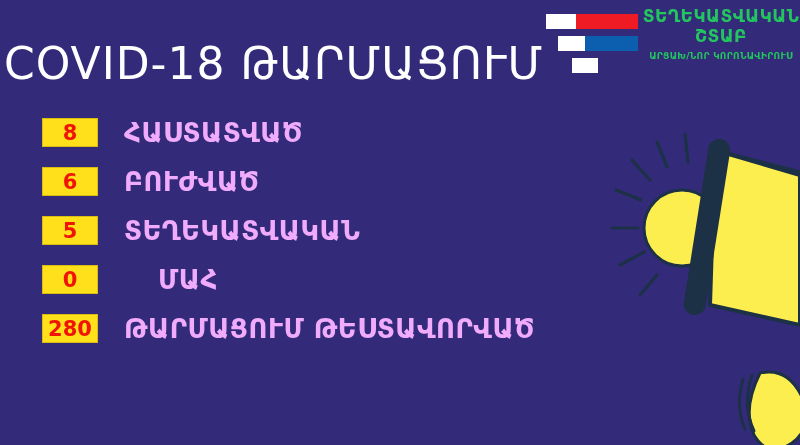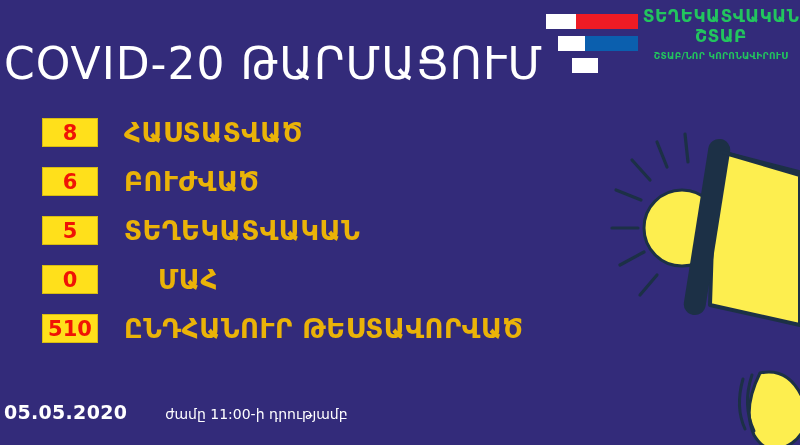--- a/index.html
+++ b/index.html
@@ -114,21 +114,21 @@
     align-items: center;
     justify-content: center;
     color: #f01405;
     font-size: 21px;
     font-weight: 700;
     box-sizing: border-box;
     flex: 0 0 auto;
   }
   .stat-label {
     margin-left: 26px;
-    color: #eab308;
+    color: #f0abfc;
     font-size: 26px;
     font-weight: 700;
     letter-spacing: 0.5px;
     white-space: nowrap;
   }
   .stat-row.death .stat-label { margin-left: 60px; }
 
   
   .footer {
     position: absolute;
@@ -184,53 +184,49 @@
         <div class="color-seg"></div>
       </div>
       <div class="bar bar-orange">
         <div class="white-seg"></div>
         <div class="color-seg"></div>
       </div>
     </div>
     <div class="logo-text">
       <div class="logo-line1">ՏԵՂԵԿԱՏՎԱԿԱՆ</div>
       <div class="logo-line2">ՇՏԱԲ</div>
-      <div class="logo-line3">ՇՏԱԲ/ՆՈՐ ԿՈՐՈՆԱՎԻՐՈՒՍ</div>
+      <div class="logo-line3">ԱՐՑԱԽ/ՆՈՐ ԿՈՐՈՆԱՎԻՐՈՒՍ</div>
     </div>
   </div>
 
-  <div class="title">COVID-20 ԹԱՐՄԱՑՈՒՄ</div>
+  <div class="title">COVID-18 ԹԱՐՄԱՑՈՒՄ</div>
 
   <div class="stats">
     <div class="stat-row">
       <div class="stat-badge">8</div>
       <div class="stat-label">ՀԱՍՏԱՏՎԱԾ</div>
     </div>
     <div class="stat-row">
       <div class="stat-badge">6</div>
       <div class="stat-label">ԲՈՒԺՎԱԾ</div>
     </div>
     <div class="stat-row">
       <div class="stat-badge">5</div>
       <div class="stat-label">ՏԵՂԵԿԱՏՎԱԿԱՆ</div>
     </div>
     <div class="stat-row death">
       <div class="stat-badge">0</div>
       <div class="stat-label">ՄԱՀ</div>
     </div>
     <div class="stat-row">
-      <div class="stat-badge">510</div>
-      <div class="stat-label">ԸՆԴՀԱՆՈՒՐ ԹԵՍՏԱՎՈՐՎԱԾ</div>
+      <div class="stat-badge">280</div>
+      <div class="stat-label">ԹԱՐՄԱՑՈՒՄ ԹԵՍՏԱՎՈՐՎԱԾ</div>
     </div>
   </div>
 
-  <div class="footer">
-    <div class="footer-date">05.05.2020</div>
-    <div class="footer-time">ժամը 11:00-ի դրությամբ</div>
-  </div>
 
   <svg class="megaphone" viewBox="0 0 190 230">
 
     <g stroke="#1c3046" stroke-width="3.2" stroke-linecap="round" fill="none">
       <line x1="47" y1="22" x2="57" y2="47"></line>
       <line x1="22" y1="40" x2="40" y2="60"></line>
       <line x1="6" y1="70" x2="31" y2="80"></line>
       <line x1="2" y1="108" x2="28" y2="108"></line>
       <line x1="10" y1="145" x2="34" y2="132"></line>
       <line x1="30" y1="175" x2="47" y2="155"></line>

